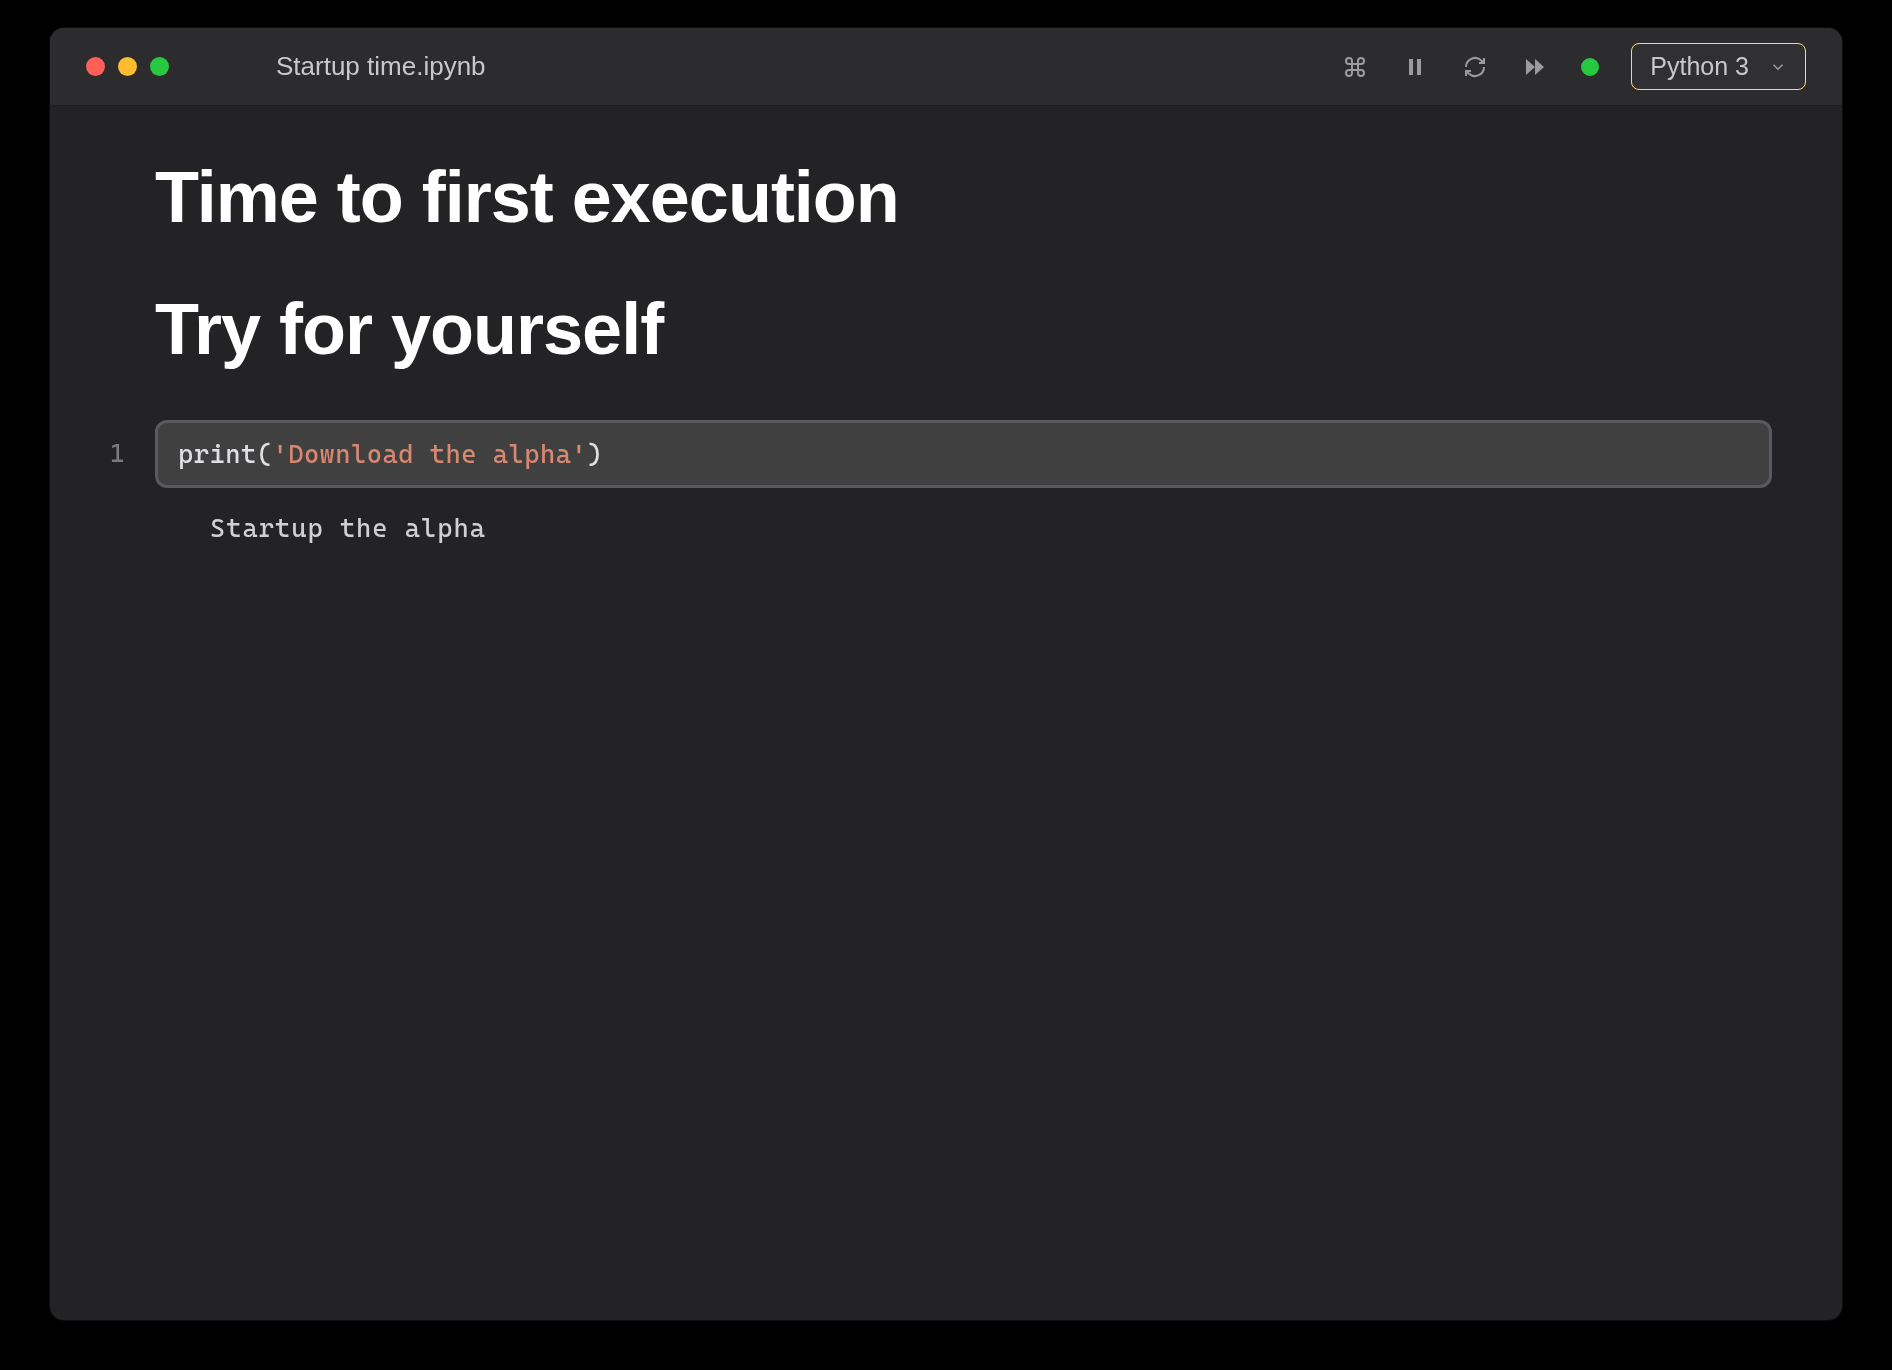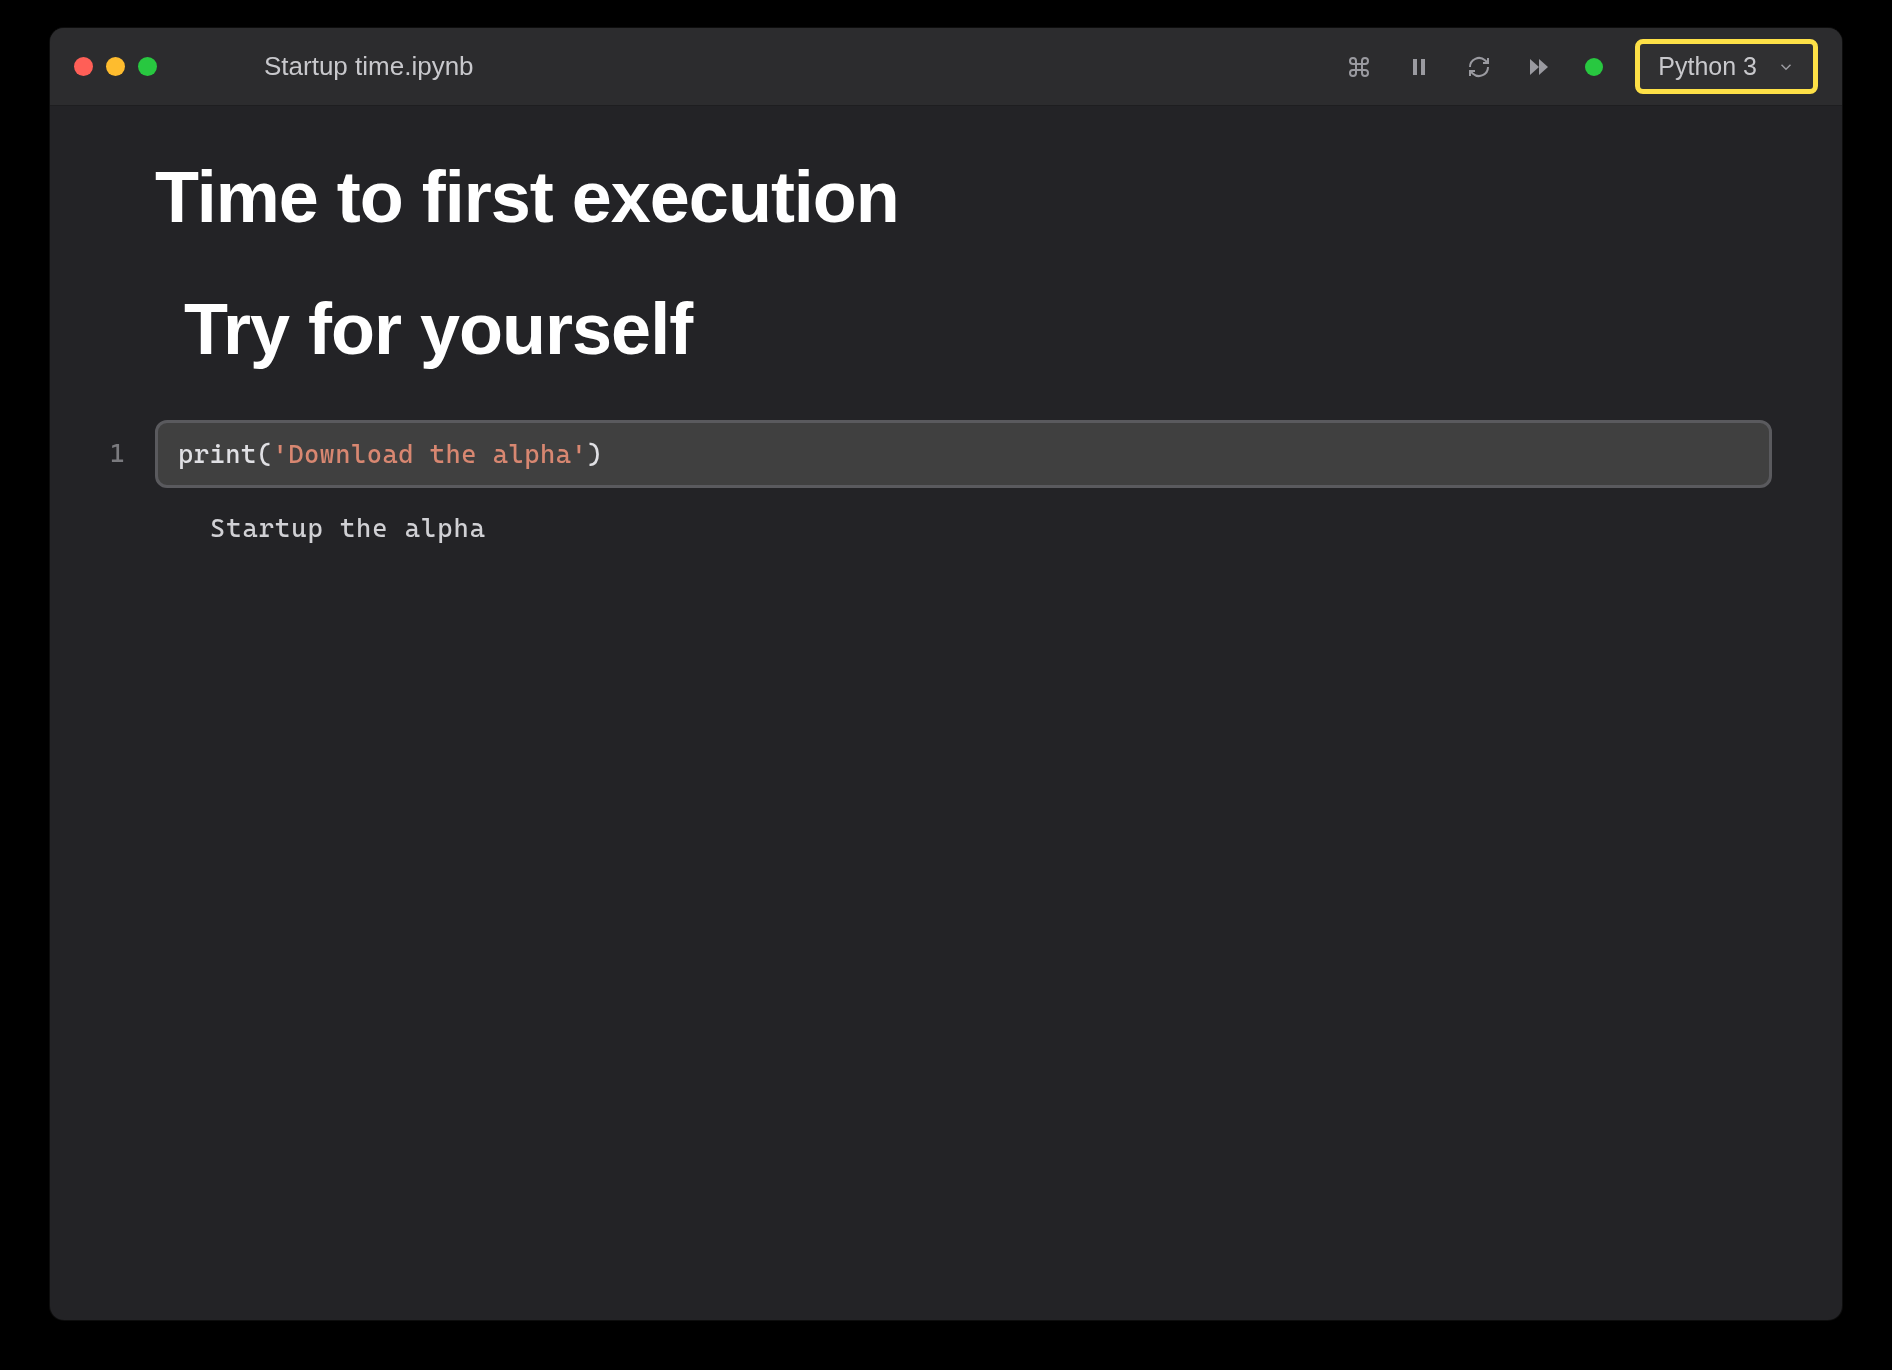--- a/index.html
+++ b/index.html
@@ -25,21 +25,21 @@
       display: flex;
       flex-direction: column;
       box-shadow: 0 0 0 1px rgba(255,255,255,0.05);
     }
 
     .titlebar {
       height: 78px;
       background: #2c2c2e;
       display: flex;
       align-items: center;
-      padding: 0 24px;
+      padding: 0 36px;
       border-bottom: 1px solid rgba(0,0,0,0.3);
       justify-content: space-between;
     }
 
     .titlebar-left {
       display: flex;
       align-items: center;
       gap: 12px;
     }
 
@@ -91,21 +91,21 @@
       height: 18px;
       border-radius: 50%;
       background: #28c840;
     }
 
     .kernel-selector {
       display: flex;
       align-items: center;
       gap: 20px;
       padding: 8px 18px;
-      border: 5px solid #fde047;
+      border: 1px solid #fde047;
       border-radius: 8px;
       color: #c8c8cc;
       font-size: 25px;
       cursor: pointer;
       background: rgba(255,255,255,0.02);
     }
 
     .kernel-selector svg {
       width: 18px;
       height: 18px;
@@ -125,21 +125,20 @@
     h1 {
       color: #ffffff;
       font-size: 72px;
       font-weight: 800;
       margin-bottom: 50px;
       letter-spacing: -1px;
     }
 
     h1.second {
       margin-bottom: 50px;
-      margin-left: 29px;
     }
 
     .paragraph {
       color: #b8b8bc;
       font-size: 29px;
       line-height: 1.85;
       margin-bottom: 50px;
       font-weight: 400;
     }
 

